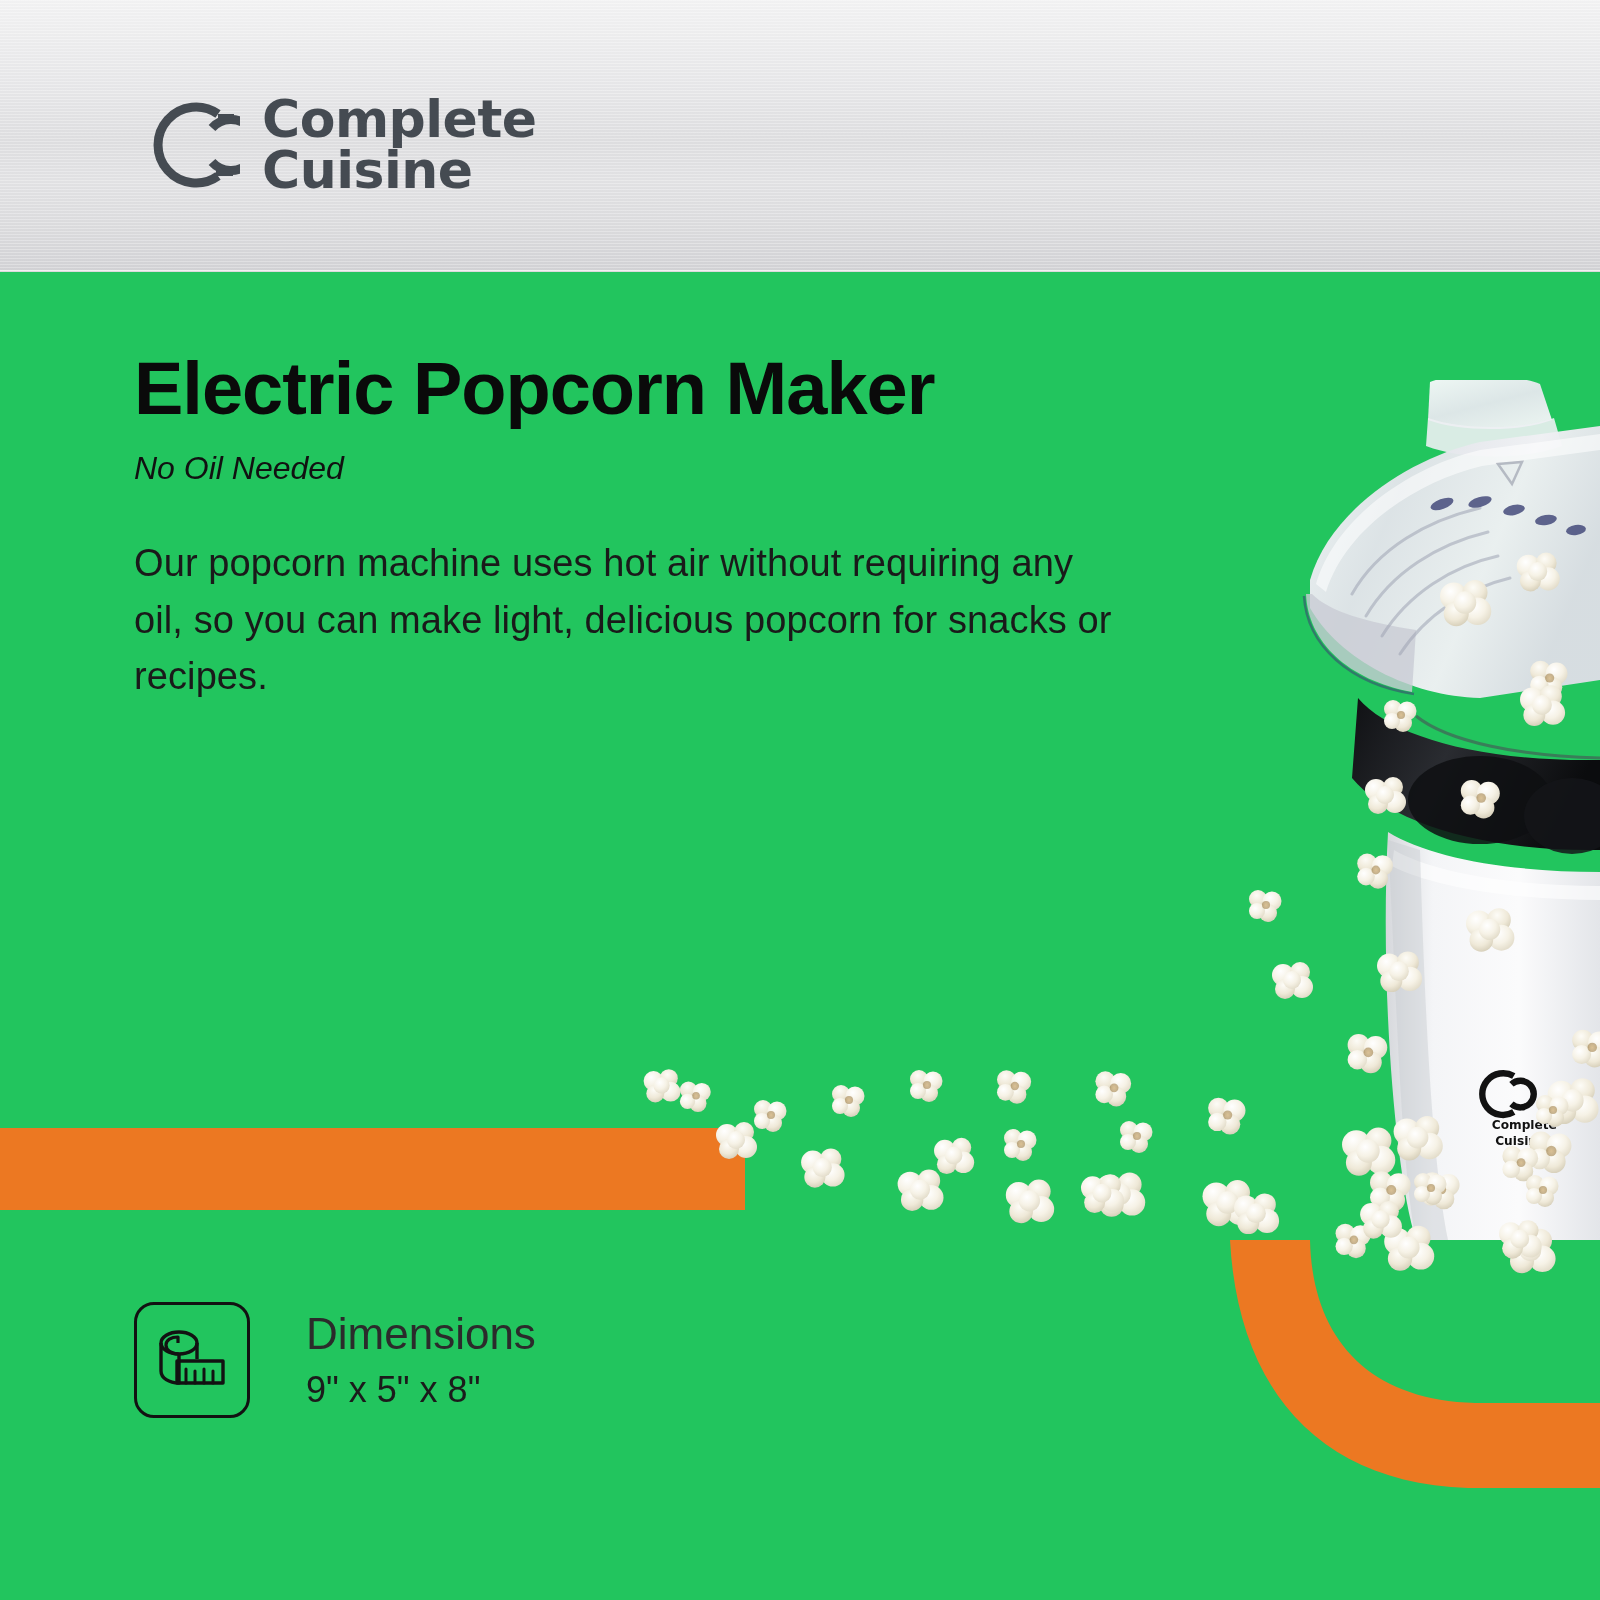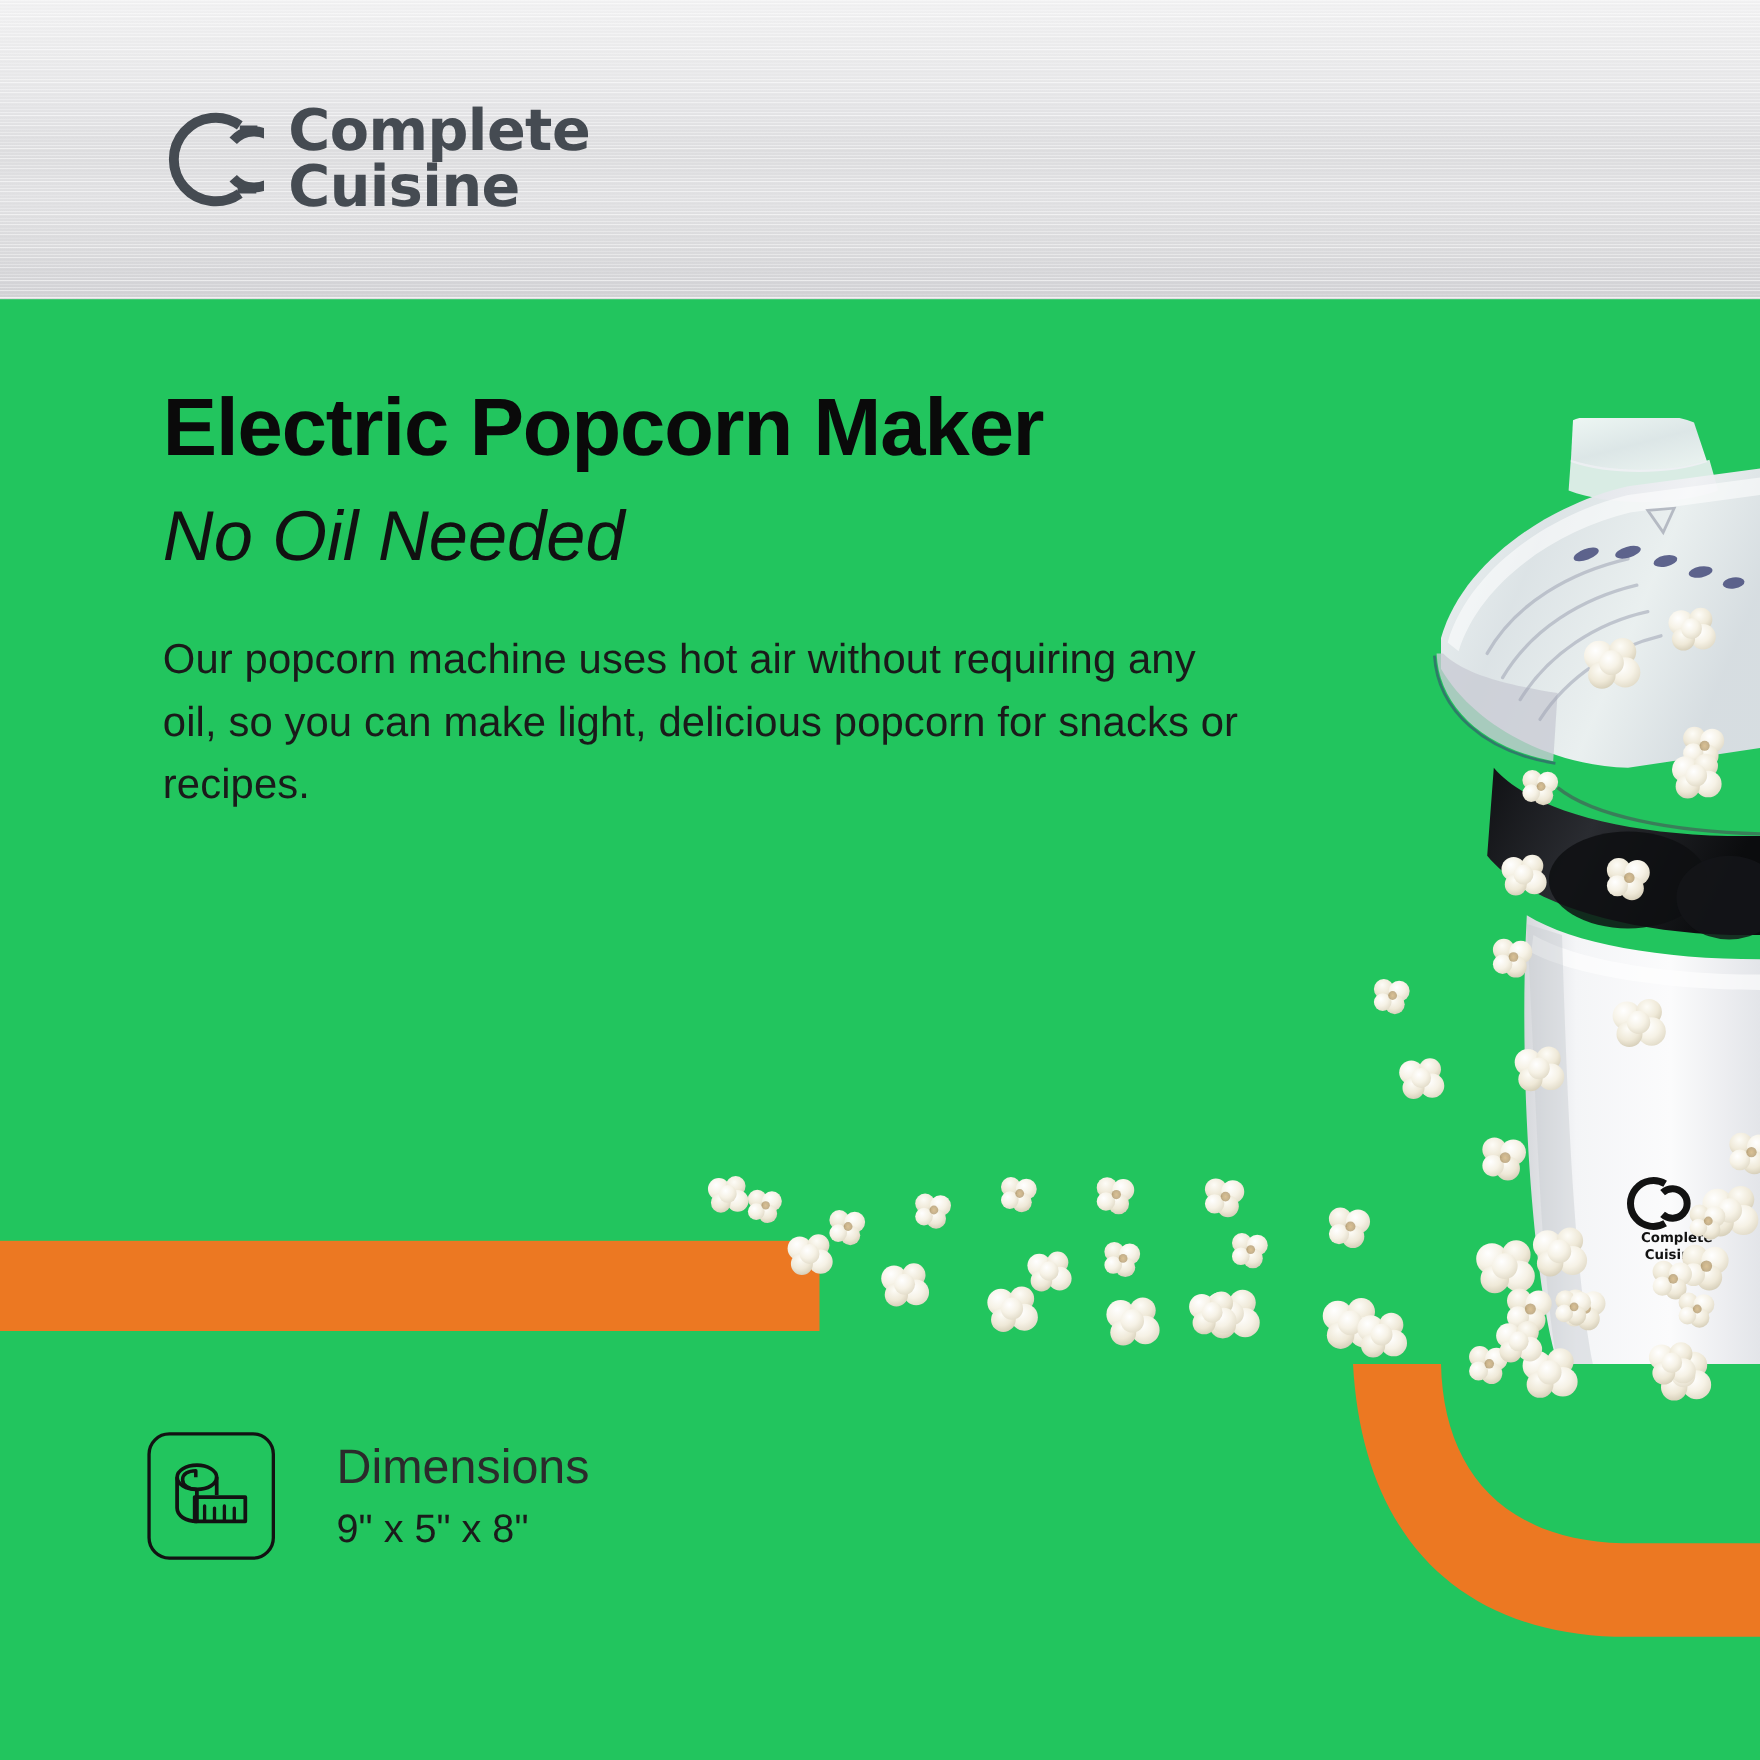--- a/index.html
+++ b/index.html
@@ -37,30 +37,30 @@
   .logo-type {
     display:flex; flex-direction:column; justify-content:center;
     color:#454B52; line-height:0.99;
   }
   .logo-type span {
     font-family:"DejaVu Sans", sans-serif;
     font-weight:700; font-size:52px; letter-spacing:-0.5px;
   }
 
   
-  .content { position:absolute; left:148px; top:350px; width:1000px; z-index:6; }
+  .content { position:absolute; left:134px; top:350px; width:1000px; z-index:6; }
   .title {
     font-family:"Liberation Sans Narrow","Liberation Sans", sans-serif;
     font-weight:700; font-size:74px; line-height:1.06;
     color:#0A0A0A; letter-spacing:-1px; white-space:nowrap;
   }
   .subtitle {
     margin-top:22px;
     font-family:"Liberation Sans Narrow","Liberation Sans", sans-serif;
-    font-style:italic; font-weight:400; font-size:64px;
+    font-style:italic; font-weight:400; font-size:32px;
     color:#111111; letter-spacing:0px;
   }
   .para {
     margin-top:48px; width:985px;
     font-family:"Liberation Sans Narrow","Liberation Sans", sans-serif;
     font-weight:300; font-size:38px; line-height:1.48;
     color:#1A1A1A; letter-spacing:0.1px;
   }
   .para + .para { margin-top:52px; }
 

